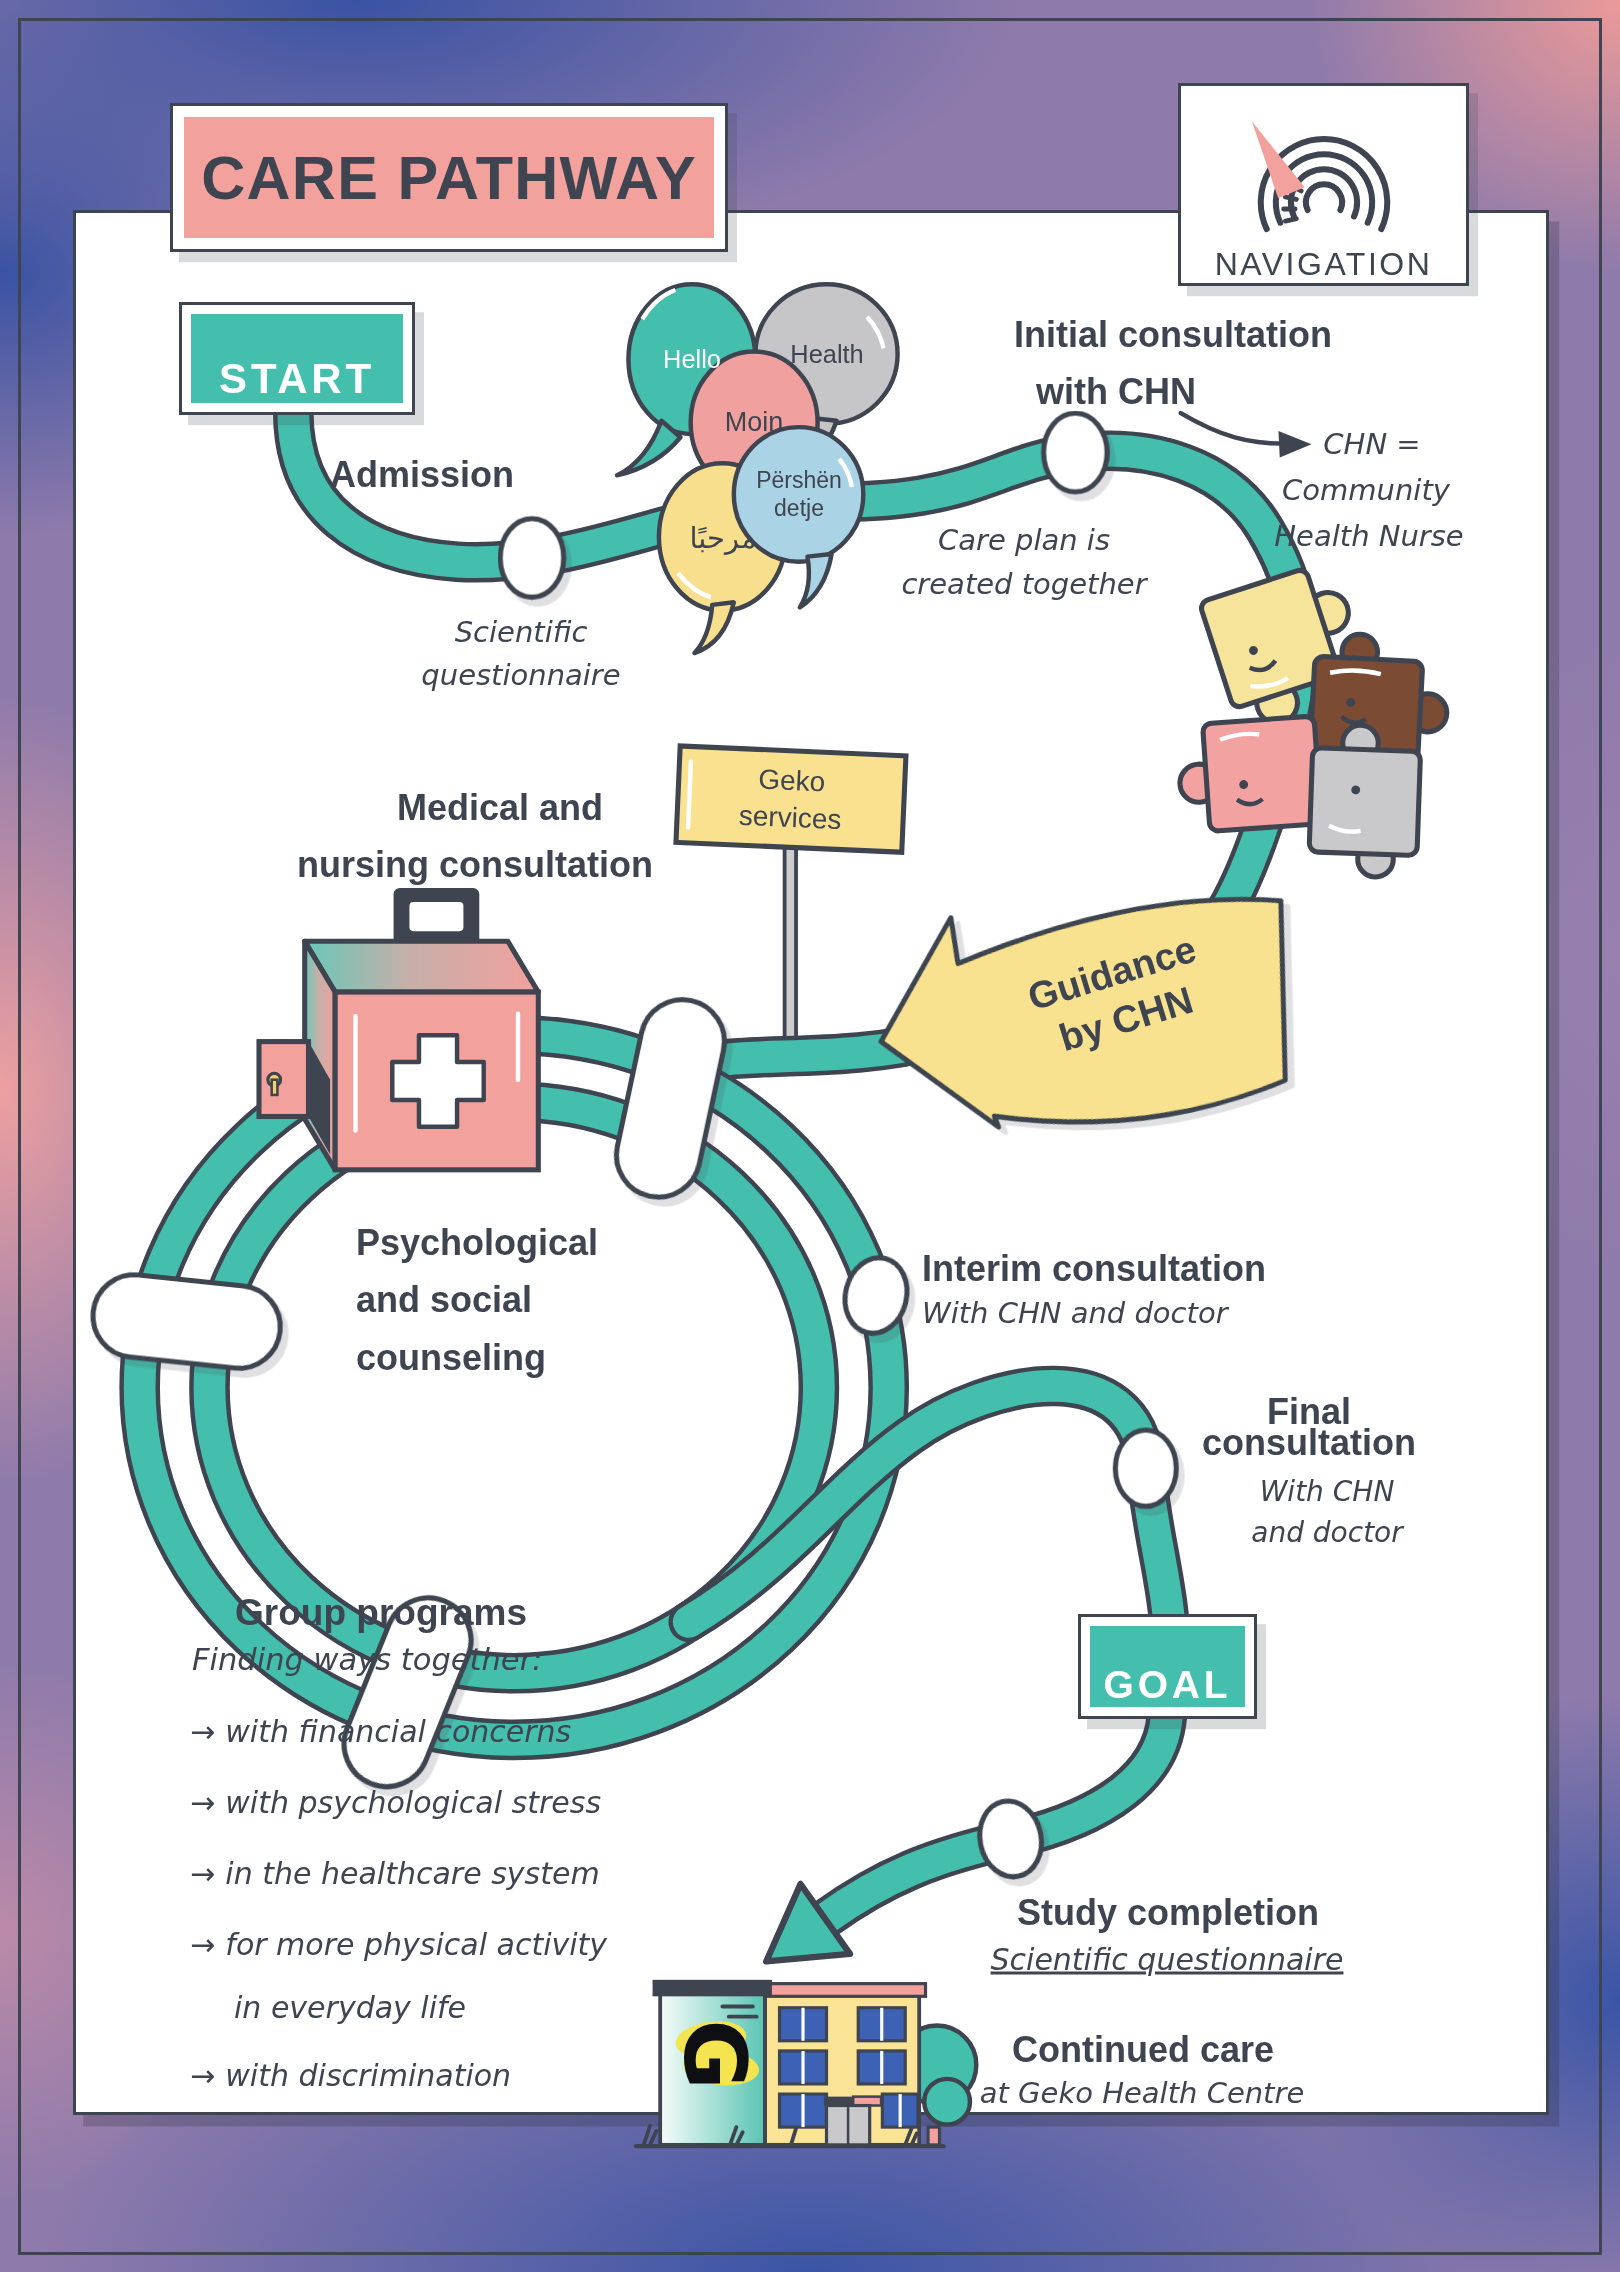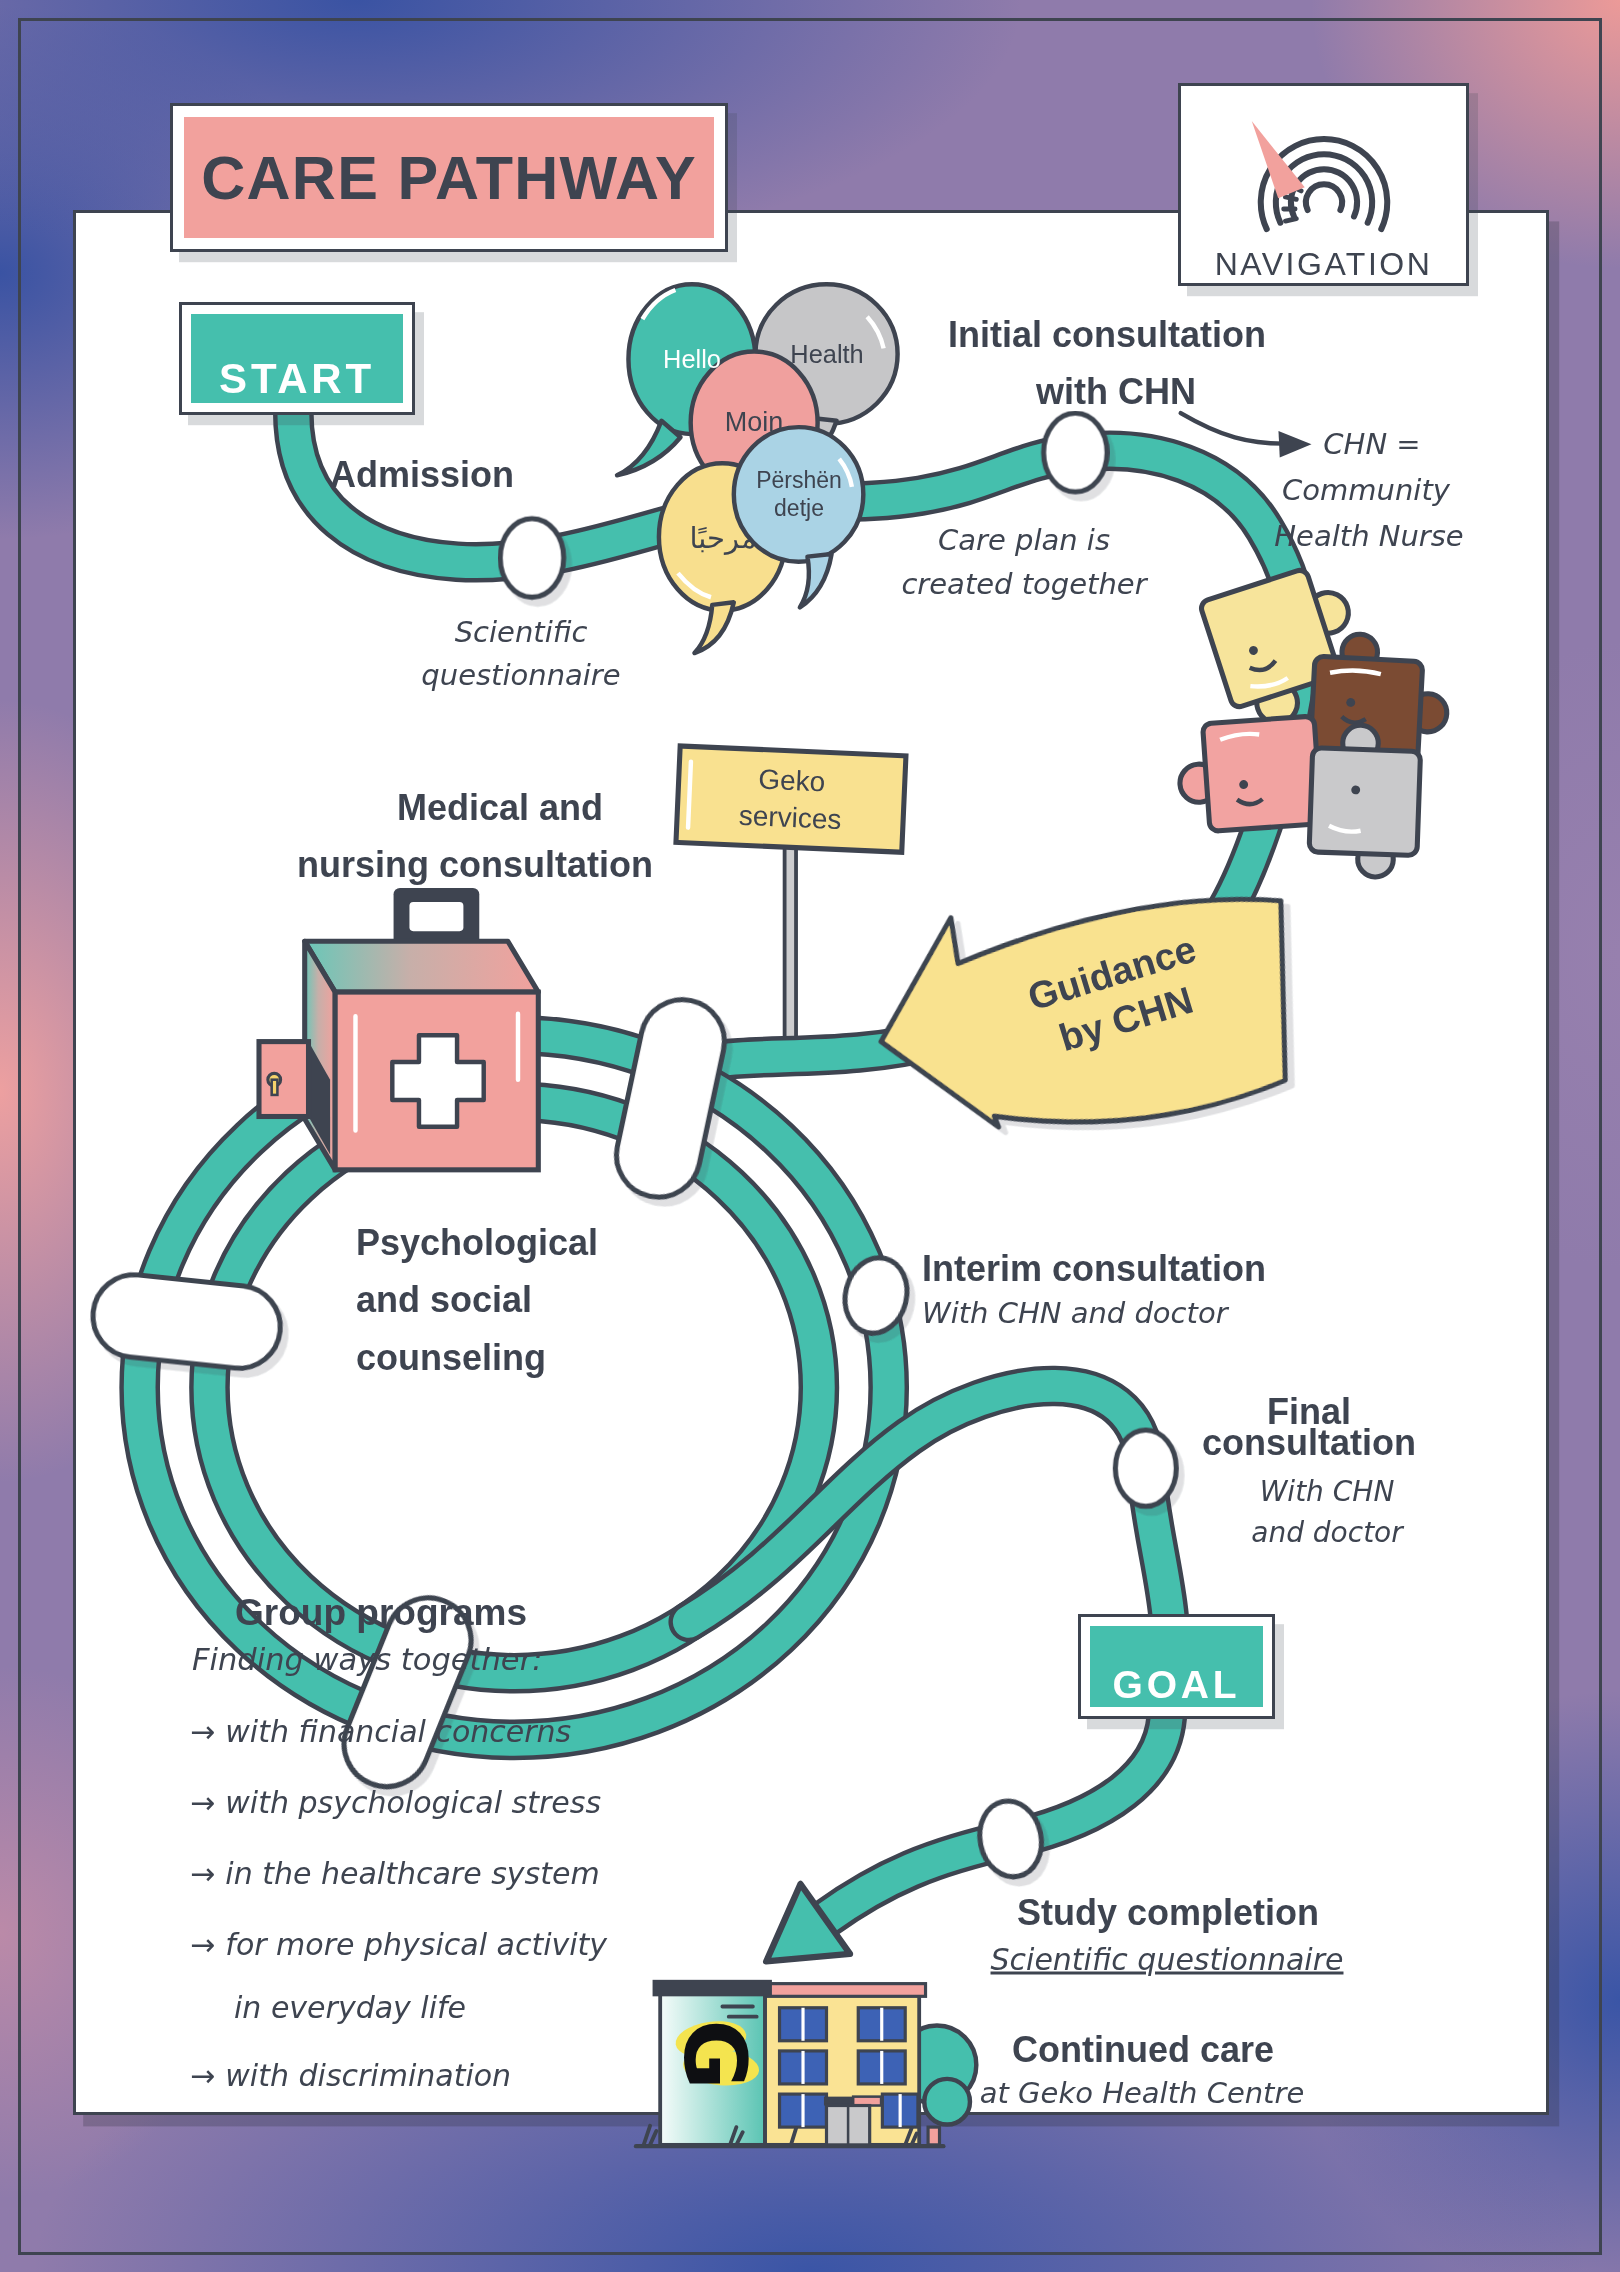--- a/index.html
+++ b/index.html
@@ -236,40 +236,40 @@
       <polygon points="30,30 118,140 74,158" fill="#F2A19D"></polygon>
     </svg>
     <div class="nav-label">NAVIGATION</div>
   </div>
 
   <div class="bigbox" style="left:179px;top:302px;width:236px;height:113px;">
     <div class="teal-inner">
       <span class="startgoal-text">START</span>
     </div>
   </div>
-  <div class="bigbox" style="left:1078px;top:1614px;width:197px;height:105px;">
+  <div class="bigbox" style="left:1078px;top:1614px;width:179px;height:105px;">
     <div class="teal-inner">
       <span class="startgoal-text" style="font-size:39px;">GOAL</span>
     </div>
   </div>
 
   <div class="lbl" style="left:692px;top:359px;font-size:25.4px;color:#fff;font-weight:400;">Hello</div>
   <div class="lbl" style="left:827px;top:354px;font-size:25.4px;font-weight:400;">Health</div>
   <div class="lbl" style="left:754px;top:422px;font-size:27px;font-weight:400;">Moin</div>
   <div class="lbl" style="left:799px;top:494px;font-size:23px;line-height:28px;font-weight:400;">
     <div>Përshën</div>
     <div>detje</div>
   </div>
   <div class="lbl" style="left:723px;top:538px;font-size:29px;font-weight:400;">مرحبًا</div>
 
   <div class="lbl" style="left:422px;top:475px;font-size:36px;">Admission</div>
   <div class="lbl hand" style="left:521px;top:632px;font-size:29px;">Scientific</div>
   <div class="lbl hand" style="left:521px;top:675px;font-size:29px;">questionnaire</div>
 
-  <div class="lbl" style="left:1107px;top:335px;font-size:36px;">Initial consultation</div>
+  <div class="lbl" style="left:1173px;top:335px;font-size:36px;">Initial consultation</div>
   <div class="lbl" style="left:1116px;top:392px;font-size:36px;">with CHN</div>
   <div class="lbl hand" style="left:1372px;top:444px;font-size:29px;">CHN =</div>
   <div class="lbl hand" style="left:1366px;top:490px;font-size:29px;">Community</div>
   <div class="lbl hand" style="left:1369px;top:536px;font-size:29px;">Health Nurse</div>
   <div class="lbl hand" style="left:1024px;top:540px;font-size:29px;">Care plan is</div>
   <div class="lbl hand" style="left:1024px;top:584px;font-size:29px;">created together</div>
 
   <div class="lbl" style="left:500px;top:808px;font-size:36px;">Medical and</div>
   <div class="lbl" style="left:475px;top:865px;font-size:36px;">nursing consultation</div>
 

